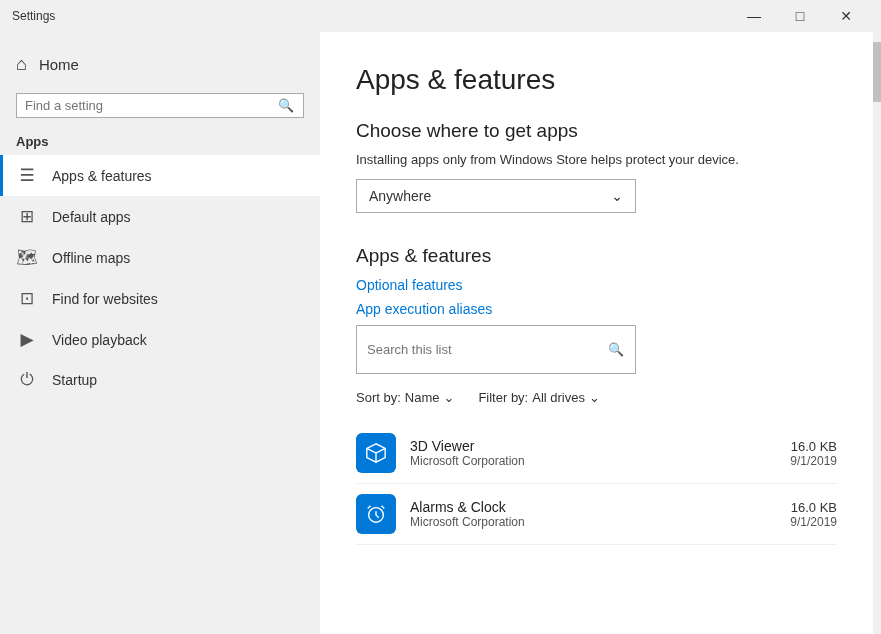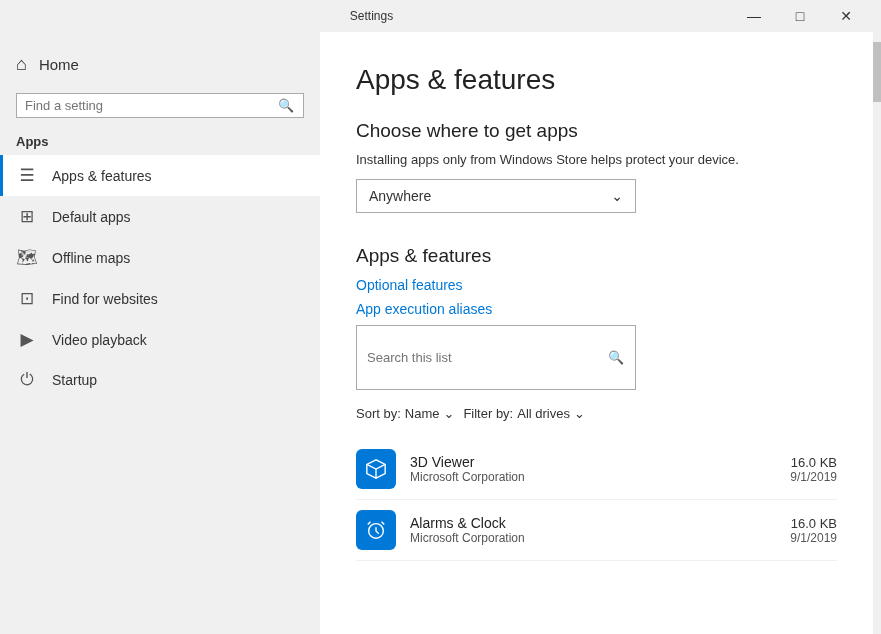--- a/index.html
+++ b/index.html
@@ -7,21 +7,21 @@
 
     .title-bar {
       background: #f0f0f0;
       display: flex;
       align-items: center;
       padding: 0 12px;
       height: 32px;
       font-size: 12px;
       color: #333;
     }
-    .title-bar-title { flex: 1; text-align: center; }
+    .title-bar-title { flex: 1; }
     .title-bar-controls { display: flex; gap: 0; }
     .title-bar-btn {
       width: 46px; height: 32px;
       display: flex; align-items: center; justify-content: center;
       cursor: pointer; background: transparent; border: none;
       font-size: 14px; color: #333;
     }
 
     .app-container {
       display: flex;
@@ -153,33 +153,33 @@
     .filter-desc {
       font-size: 13px;
       color: #333;
       margin: 14px 0 10px 0;
     }
 
     .search-list {
       display: flex;
       align-items: flex-start;
       border: 1px solid #aaa;
-      padding: 24px 10px;
+      padding: 16px 10px;
       width: 280px;
       background: white;
       margin-bottom: 16px;
     }
     .search-list input {
       border: none; outline: none; flex: 1; font-size: 13px; color: #555; background: transparent;
     }
     .search-list-icon { color: #555; font-size: 13px; }
 
     .sort-filter-row {
       display: flex;
-      gap: 9px;
+      gap: 24px;
       align-items: flex-end;
       margin-bottom: 18px;
       font-size: 13px;
       color: #333;
     }
     .sort-filter-select {
       display: inline-flex;
       align-items: center;
       gap: 4px;
       cursor: pointer;

